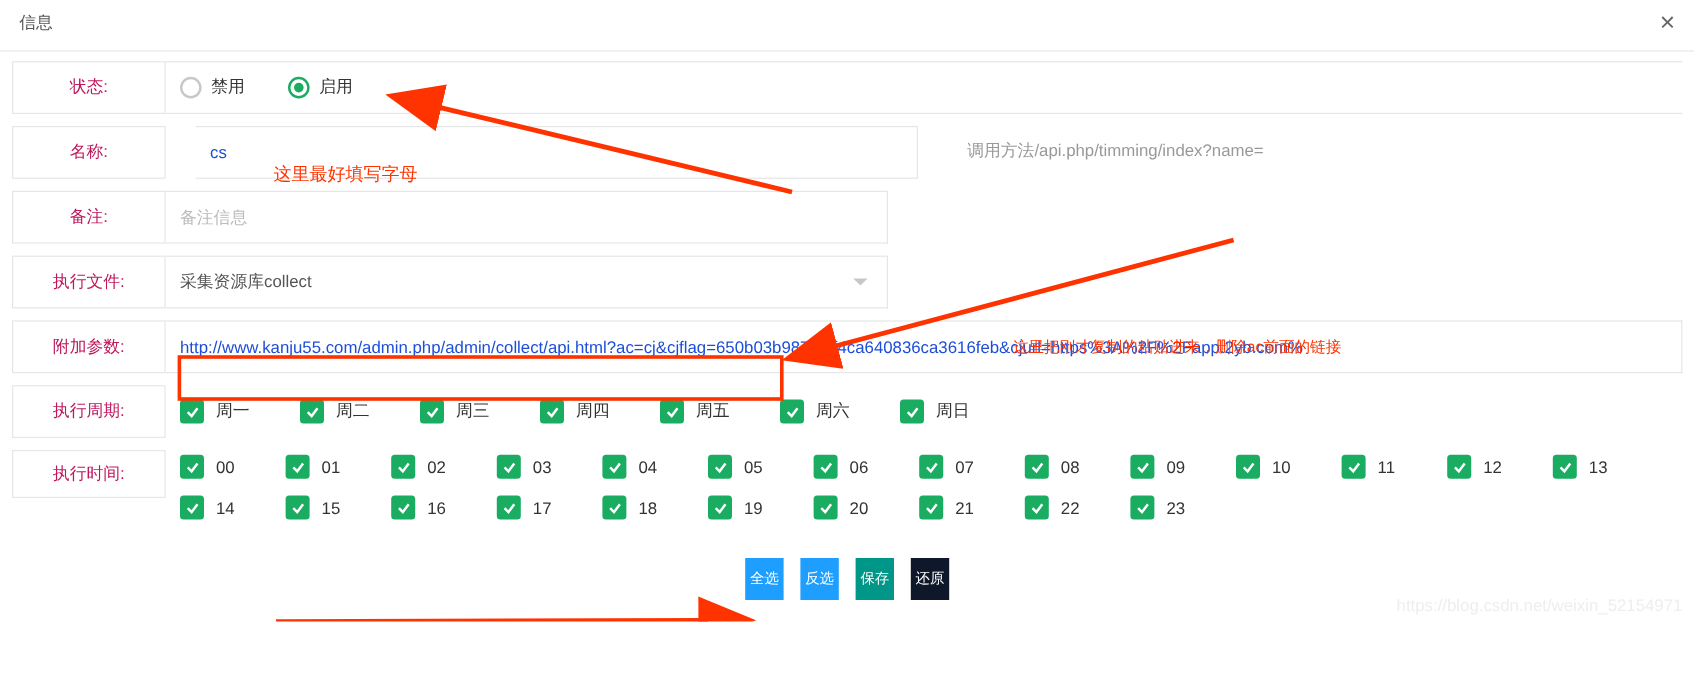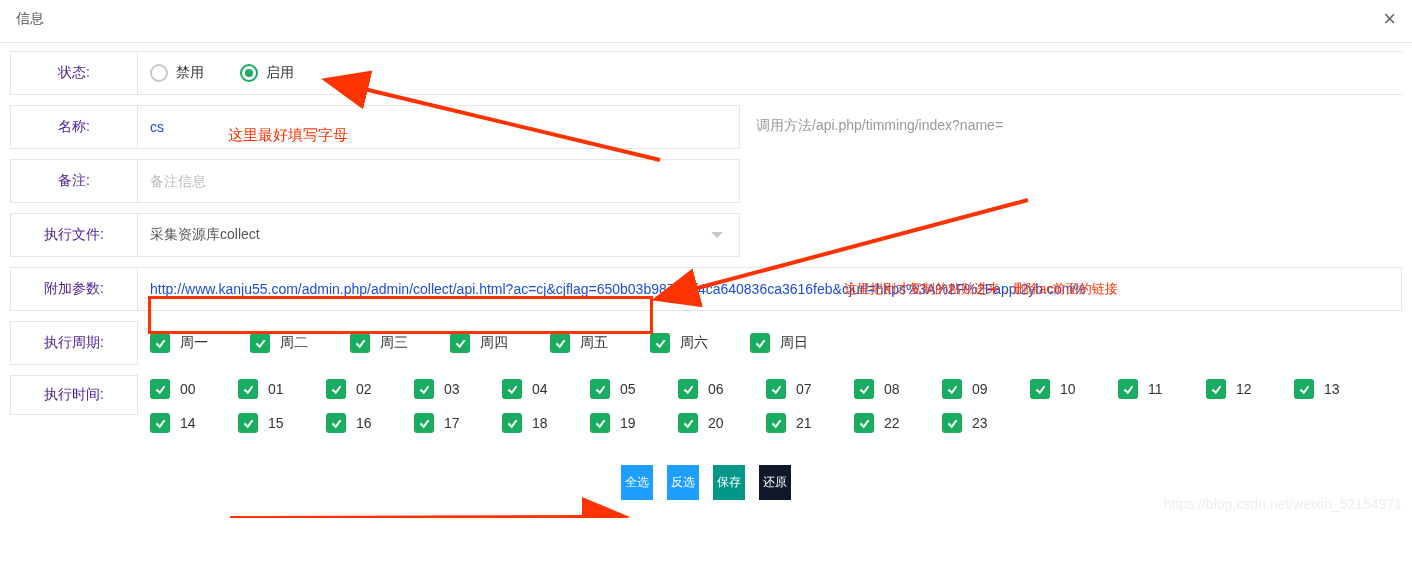--- a/index.html
+++ b/index.html
@@ -1,21 +1,21 @@
 <!DOCTYPE html>
 <html><head>
   <meta charset="utf-8">
   <style>
     * { box-sizing: border-box; margin: 0; padding: 0; }
     body { font-family: "Microsoft YaHei", Arial, sans-serif; font-size: 14px; color: #555; background: #fff; width: 1412px; position: relative; }
     .header { display: flex; justify-content: space-between; align-items: center; padding: 6px 16px 10px; border-bottom: 1px solid #e8e8e8; }
     .close-x { font-size: 22px; color: #666; cursor: pointer; font-weight: 300; }
     .form-area { padding: 8px 10px 0; }
     .row { display: flex; align-items: stretch; margin-bottom: 10px; }
-    .label-cell { width: 128px; border: 1px solid #e6e6e6; display: flex; align-items: center; justify-content: center; color: #4c1d95; padding: 10px 0; background: #fff; }
+    .label-cell { width: 128px; border: 1px solid #e6e6e6; display: flex; align-items: center; justify-content: center; color: #be185d; padding: 10px 0; background: #fff; }
     .value-cell { flex: 1; border: 1px solid #e6e6e6; border-left: none; display: flex; align-items: center; padding: 4px 12px; position: relative; min-height: 44px; }
     .value-cell.no-box { border: none; padding-top: 0; padding-bottom: 0; flex-wrap: wrap; row-gap: 14px; }
     .radio-circle { width: 18px; height: 18px; border: 2px solid #c8c8c8; border-radius: 50%; display: inline-block; margin-right: 8px; position: relative; cursor: pointer; flex-shrink: 0; }
     .radio-circle.on { border-color: #1AAD61; }
     .radio-circle.on::after { content: ""; position: absolute; width: 8px; height: 8px; background: #1AAD61; border-radius: 50%; left: 3px; top: 3px; }
     .radio-wrap { display: inline-flex; align-items: center; margin-right: 36px; color: #333; cursor: pointer; }
     .text-input { flex: 1; border: none; outline: none; font-size: 14px; color: #1d4ed8; padding: 4px 0; background: transparent; }
     .text-input::placeholder { color: #bbb; }
     .select-cell { flex: 1; position: relative; }
     .chevron { position: absolute; right: 16px; top: 50%; transform: translateY(-50%); width: 0; height: 0; border-left: 6px solid transparent; border-right: 6px solid transparent; border-top: 6px solid #c7c7c7; }
@@ -49,21 +49,21 @@
         <span class="radio-circle"></span>
         <span>禁用</span>
       </span>
       <span class="radio-wrap">
         <span class="radio-circle on"></span>
         <span>启用</span>
       </span>
     </div>
   </div>
 
-  <div class="row" style="position:relative;">
+  <div class="row" style="position:relative;gap:25px;">
     <div class="label-cell">名称:</div>
     <div class="value-cell" style="flex:0 0 602px;">
       <input class="text-input" type="text" value="cs" style="">
     </div>
     <div style="color:#999;padding:12px 0 0 16px;">调用方法/api.php/timming/index?name=</div>
   </div>
 
   <div class="row">
     <div class="label-cell">备注:</div>
     <div class="value-cell" style="flex:0 0 602px;">
@@ -349,21 +349,21 @@
   <div class="btn-row">
     <button class="btn btn-blue">全选</button>
     <button class="btn btn-blue">反选</button>
     <button class="btn btn-green">保存</button>
     <button class="btn btn-orange">还原</button>
   </div>
 
 </div>
 
 <div class="red-box" style="left:148px;top:296px;width:505px;height:38px;"></div>
-<span class="anno-red" style="left:228px;top:126px;">这里最好填写字母</span>
+<span class="anno-red" style="left:228px;top:136px;">这里最好填写字母</span>
 <span class="anno-red" style="left:844px;top:280px;font-size:13px;">这里把刚才复制的粘贴进来，删除ac前面的链接</span>
 
 <svg class="overlay" width="1412" height="575">
   <defs>
     <marker id="ah" markerWidth="12" markerHeight="12" refX="2" refY="5" orient="auto">
       <polygon points="0,0 12,5 0,10" fill="#f30"></polygon>
     </marker>
   </defs>
   <line x1="660" y1="160" x2="360" y2="88" stroke="#f30" stroke-width="4" marker-end="url(#ah)"></line>
   <line x1="1028" y1="200" x2="690" y2="290" stroke="#f30" stroke-width="4" marker-end="url(#ah)"></line>

